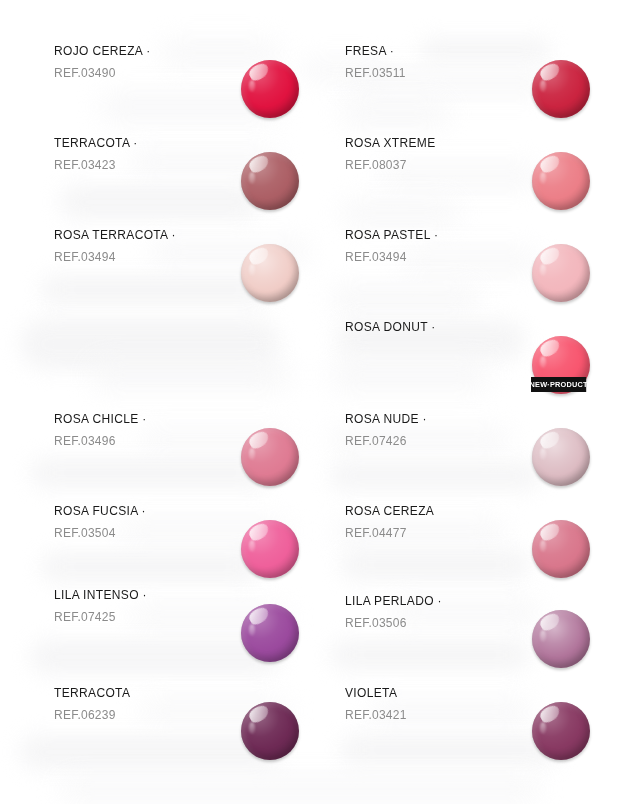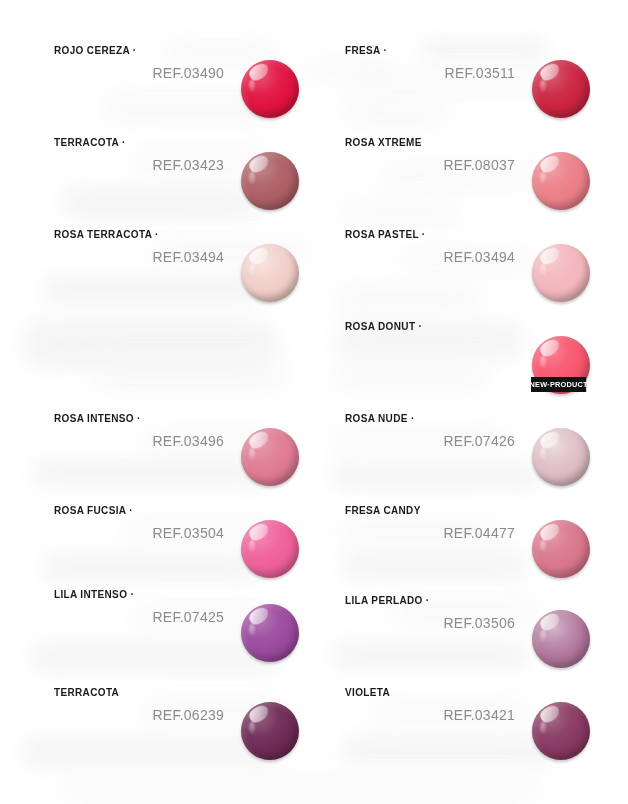--- a/index.html
+++ b/index.html
@@ -49,36 +49,35 @@
     width: 288px;
     height: 88px;
   }
   .entry .text-block {
     position: absolute;
     left: 54px;
     top: 0;
     width: 170px;
   }
   .entry .name {
-    font-size: 10px;
-    font-weight: bold;
+    font-size: 12px;
+    font-weight: normal;
     letter-spacing: .35px;
     color: #1a1a1a;
     line-height: 14px;
     white-space: nowrap;
   }
   .entry .ref {
     margin-top: 9px;
-    font-size: 14px;
+    font-size: 12px;
     font-weight: normal;
     letter-spacing: .25px;
     color: #8b8b8b;
     line-height: 13px;
     white-space: nowrap;
-    text-align: right;
   }
 
   
   .swatch-wrap {
     position: absolute;
     left: 241px;
     top: 16px;
     width: 58px;
     height: 58px;
   }
@@ -294,21 +293,21 @@
           <div class="swatch" style="background: rgb(248, 86, 111);">
             <div class="shade"></div>
             <div class="gloss"></div>
             <div class="gloss-small"></div>
           </div>
           <div class="badge">NEW·PRODUCT</div>
         </div>
       </div>
       <div class="entry" style="left: 0px; top: 412px;">
         <div class="text-block">
-          <div class="name">ROSA INTENSO ·</div>
+          <div class="name">ROSA CHICLE ·</div>
           <div class="ref">REF.03496</div>
         </div>
         <div class="swatch-wrap">
           <div class="swatch" style="background: rgb(223, 123, 147);">
             <div class="shade"></div>
             <div class="gloss"></div>
             <div class="gloss-small"></div>
           </div>
         </div>
       </div>
@@ -333,21 +332,21 @@
         <div class="swatch-wrap">
           <div class="swatch" style="background: rgb(239, 96, 155);">
             <div class="shade"></div>
             <div class="gloss"></div>
             <div class="gloss-small"></div>
           </div>
         </div>
       </div>
       <div class="entry" style="left: 291px; top: 504px;">
         <div class="text-block">
-          <div class="name">FRESA CANDY</div>
+          <div class="name">ROSA CEREZA</div>
           <div class="ref">REF.04477</div>
         </div>
         <div class="swatch-wrap">
           <div class="swatch" style="background: rgb(217, 119, 140);">
             <div class="shade"></div>
             <div class="gloss"></div>
             <div class="gloss-small"></div>
           </div>
         </div>
       </div>

